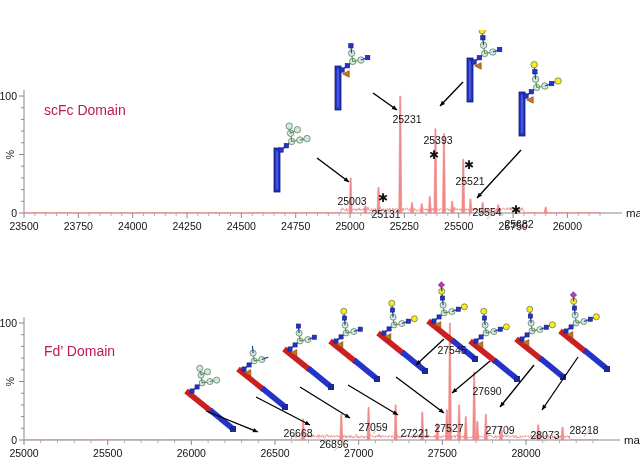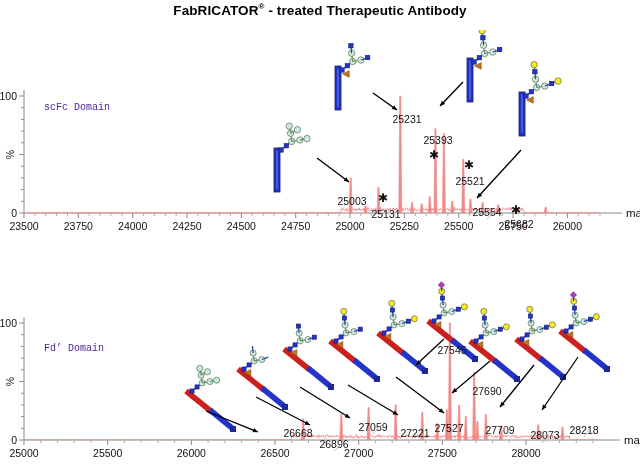--- a/index.html
+++ b/index.html
@@ -18,31 +18,28 @@
     text-align:center;
     font-size:13.5px;font-weight:bold;letter-spacing:0.1px;
   }
   .title sup{font-size:8px;vertical-align:super;}
 
   .panel{position:absolute;left:0;width:640px;}
   #panel-top{top:30px;height:215px;}
   #panel-bot{top:265px;height:209px;}
 
   .domain-label{
-    position:absolute;font-size:10px;color:#4c1d95;white-space:nowrap;font-family:Liberation Mono, monospace;
+    position:absolute;font-size:14px;color:#be185d;white-space:nowrap;
   }
 </style>
 </head>
 <body>
 
 <div id="root">
 
-  <div class="title">
-    <span>FabRICATOR</span><sup>®</sup><span> - treated Therapeutic Antibody</span>
-  </div>
 
   <div class="panel" id="panel-top">
     <div class="domain-label" style="left:44px;top:72px;">scFc Domain</div>
     <svg id="svg-top" width="640" height="215" style="position:absolute;left:0;top:0;">
         <g>
           <line x1="24" y1="60" x2="24" y2="183" stroke="#8a8a8a" stroke-width="1"></line>
           <line x1="19" y1="183" x2="24" y2="183" stroke="#8a8a8a" stroke-width="1"></line>
           <line x1="21" y1="171.3" x2="24" y2="171.3" stroke="#8a8a8a" stroke-width="1"></line>
           <line x1="21" y1="159.6" x2="24" y2="159.6" stroke="#8a8a8a" stroke-width="1"></line>
           <line x1="21" y1="147.9" x2="24" y2="147.9" stroke="#8a8a8a" stroke-width="1"></line>

